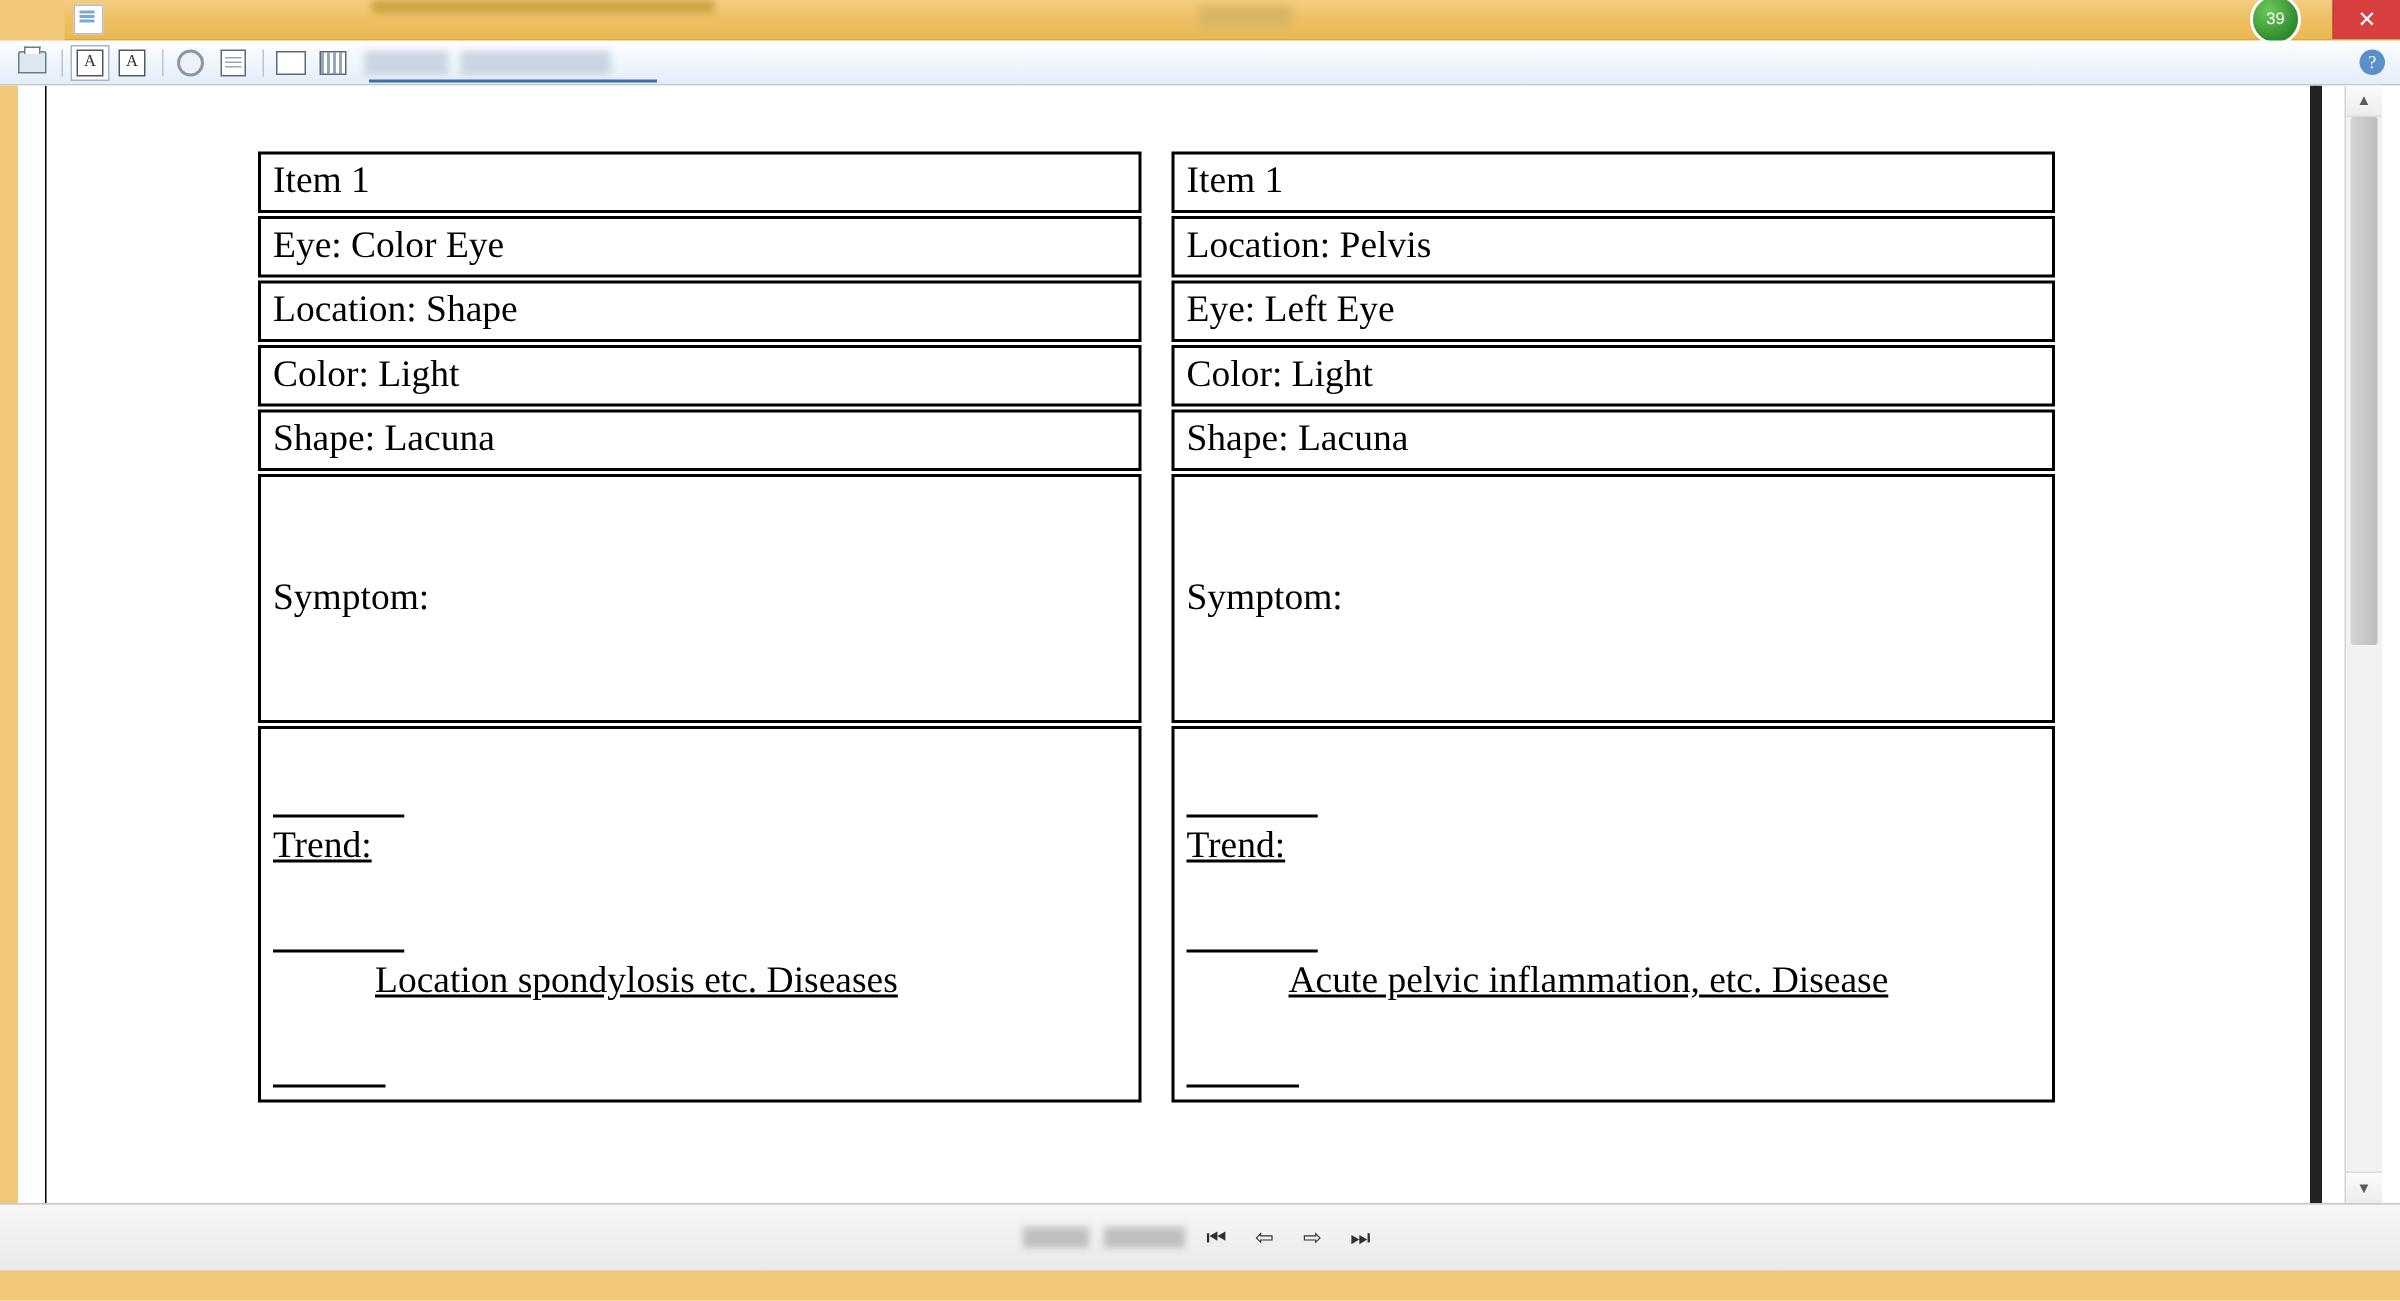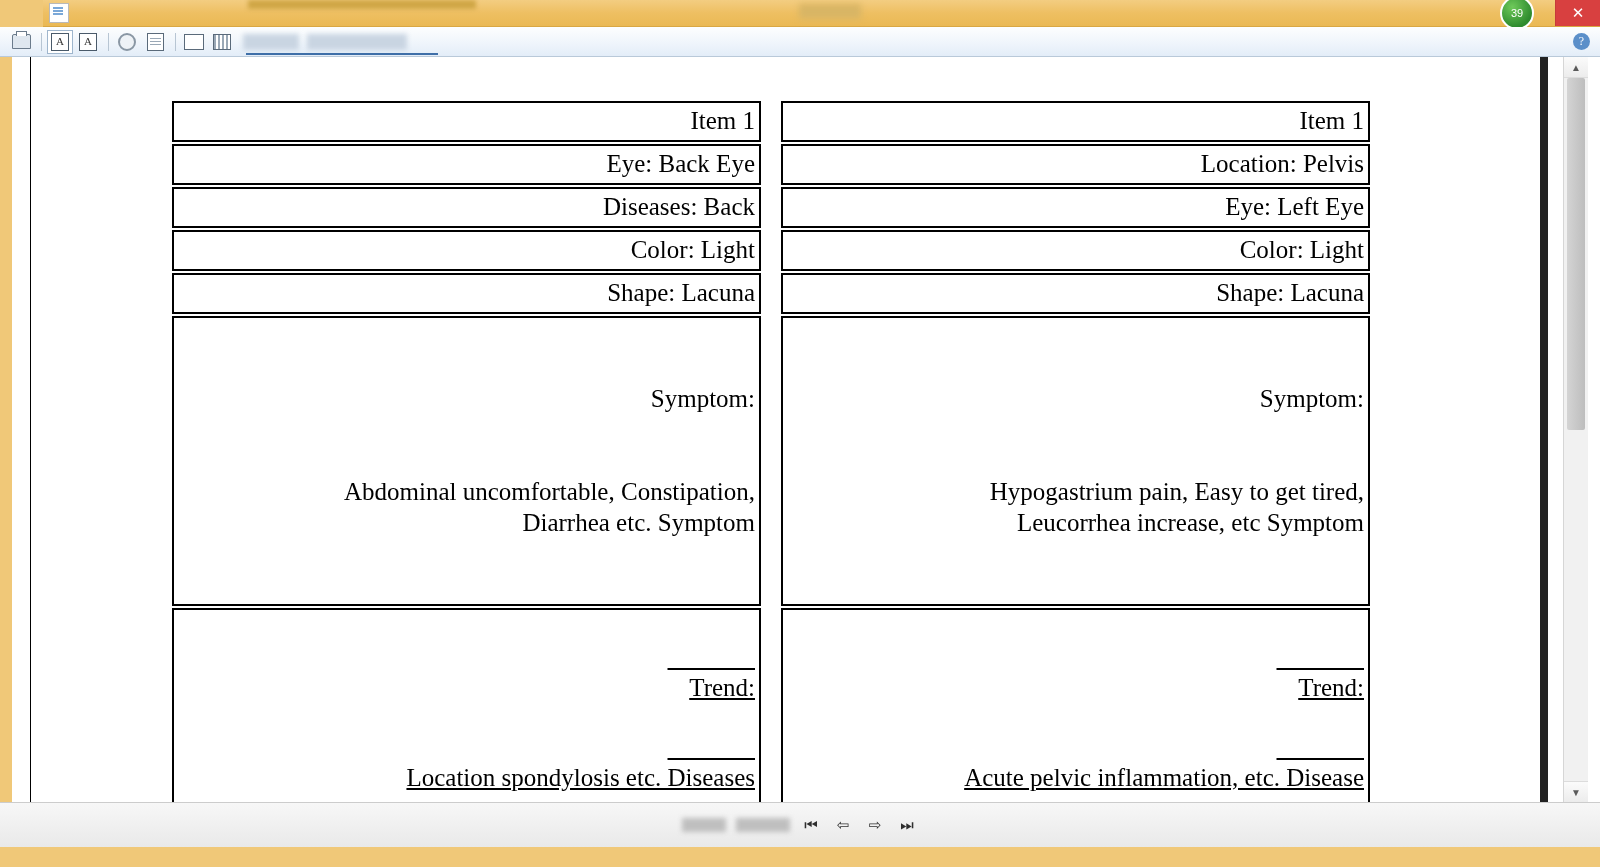--- a/index.html
+++ b/index.html
@@ -255,21 +255,20 @@
     top: 44px;
     right: 140px;
     display: flex;
     gap: 20px;
   }
   .col {
     width: 589px;
   }
   .group {
     margin-bottom: 10px;
-    text-align: right;
   }
   .cell {
     border: 2px solid #000000;
     margin-bottom: 2px;
     padding: 3px 4px 4px 8px;
     font-family: "Liberation Serif", serif;
     font-size: 25px;
     line-height: 30px;
     color: #000000;
     background: transparent;
@@ -416,49 +415,45 @@
     <div class="page">
       <div class="page-border-left"></div>
       <div class="page-border-right"></div>
 
 
       <div class="columns">
 
         <div class="col">
           <div class="group">
             <div class="cell">Item 1</div>
-            <div class="cell">Eye: Back Eye</div>
-            <div class="cell">Diseases: Back</div>
+            <div class="cell">Eye: Color Eye</div>
+            <div class="cell">Location: Shape</div>
             <div class="cell">Color: Light</div>
             <div class="cell">Shape: Lacuna</div>
             <div class="cell multi">
               <div>Symptom:</div>
-              <div style="padding-left:68px">Abdominal uncomfortable, Constipation,
-Diarrhea etc. Symptom</div>
             </div>
             <div class="cell two">
               <div>Trend:</div>
               <div style="padding-left:68px">Location spondylosis etc. Diseases</div>
             </div>
 
           </div>
 
         </div>
 
         <div class="col">
           <div class="group">
             <div class="cell">Item 1</div>
             <div class="cell">Location: Pelvis</div>
             <div class="cell">Eye: Left Eye</div>
             <div class="cell">Color: Light</div>
             <div class="cell">Shape: Lacuna</div>
             <div class="cell multi">
               <div>Symptom:</div>
-              <div style="padding-left:68px">Hypogastrium pain, Easy to get tired,
-Leucorrhea increase, etc Symptom</div>
             </div>
             <div class="cell two">
               <div>Trend:</div>
               <div style="padding-left:68px">Acute pelvic inflammation, etc. Disease</div>
             </div>
 
           </div>
 
         </div>
 

